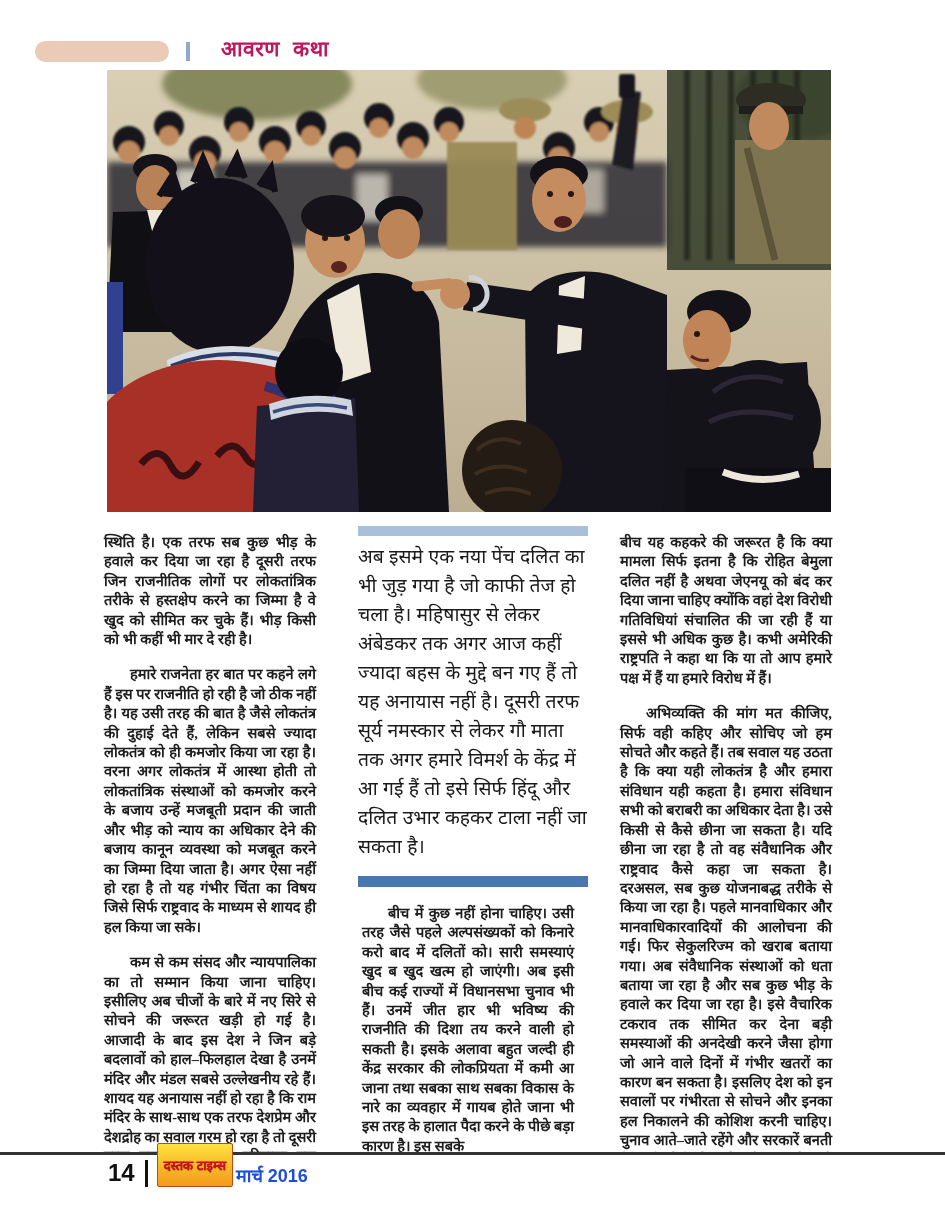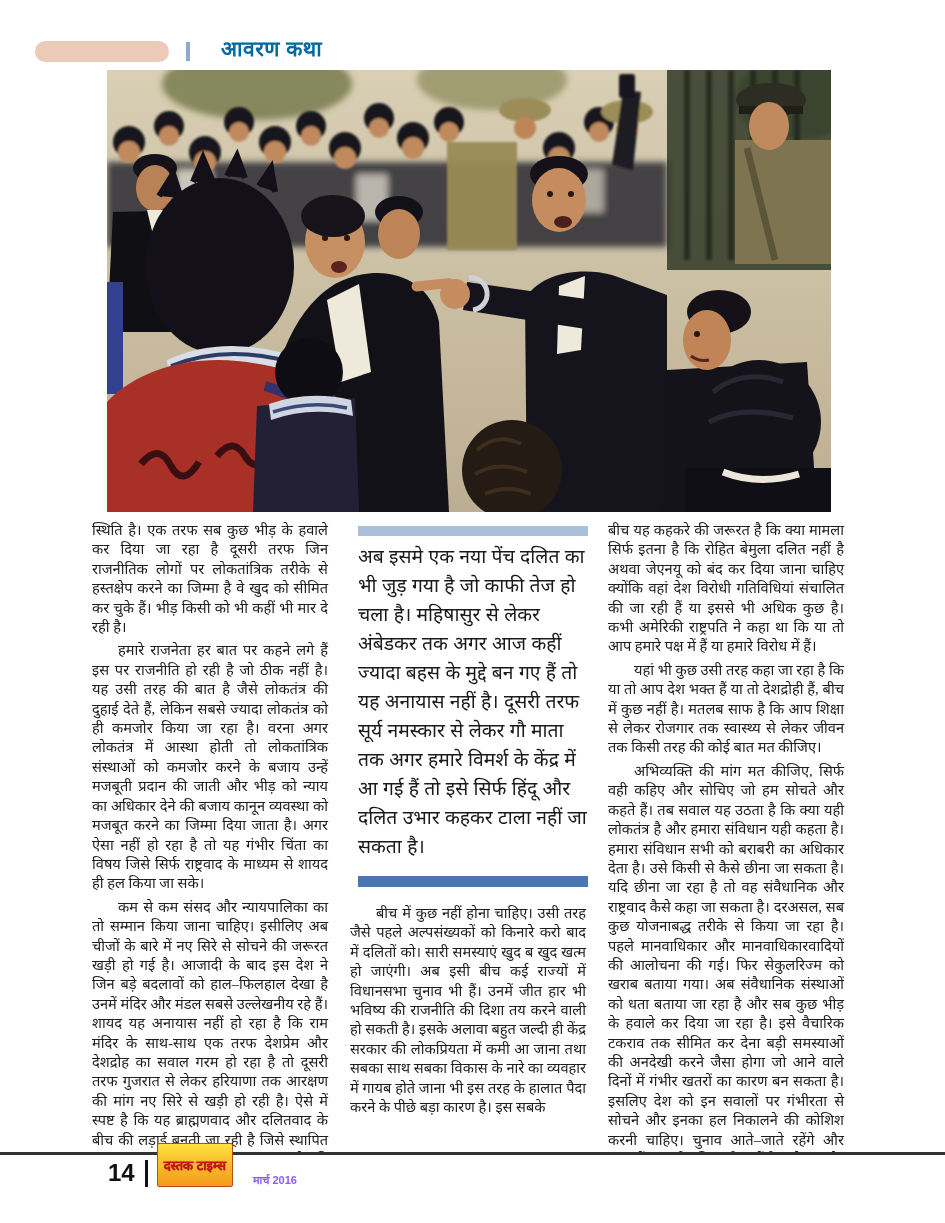--- a/index.html
+++ b/index.html
@@ -3,51 +3,51 @@
 <meta charset="utf-8">
 <style>
   html,body{margin:0;padding:0;background:#ffffff;}
   .page{
     position:relative;width:945px;height:1223px;background:#ffffff;
     font-family:"Liberation Serif","DejaVu Serif",serif;color:#1d1d1d;overflow:hidden;
   }
   
   .masthead-pill{position:absolute;left:35px;top:41px;width:134px;height:21px;border-radius:11px;background:#eccab8;}
   .masthead-vbar{position:absolute;left:186px;top:42px;width:4px;height:19px;background:#8fa9cb;}
-  .section-title{position:absolute;left:221px;top:34px;font-family:Liberation Sans, sans-serif;
-    font-size:21px;font-weight:600;color:#0369a1;letter-spacing:.5px;}
+  .section-title{position:absolute;left:221px;top:34px;font-family:Liberation Mono, monospace;
+    font-size:21px;font-weight:600;color:#be185d;letter-spacing:.5px;}
   
   .photo{position:absolute;left:107px;top:70px;width:724px;height:442px;overflow:hidden;background:#c9bda1;}
   .photo svg{display:block;width:100%;height:100%;}
   
   .col{position:absolute;top:517px;width:244px;height:636px;overflow:hidden;
     font-size:14.6px;line-height:19.4px;text-align:justify;color:#1d1d1d;}
   .col-1{left:88px;}
   .col-2{left:346px;}
   .col-3{left:604px;}
-  .col p{margin:4px;}
+  .col p{margin:16px;font-weight:bold;}
   .col p.indent{text-indent:26px;}
   
   .pullquote{margin:9px 0 17px 12px;width:230px;}
   .pq-bar-top{height:10px;background:#aabfd9;}
   .pq-text{margin-top:6px;font-family:"Liberation Sans","DejaVu Sans",sans-serif;
     font-size:19.3px;line-height:29px;color:#1a1a1a;text-align:left;}
   .pq-bar-bottom{height:11px;background:#4a77b0;margin-top:15px;}
   
   .footer-rule{position:absolute;left:0;top:1152px;width:945px;height:3px;background:#333333;}
   .footer{position:absolute;left:108px;top:1157px;height:30px;display:flex;align-items:flex-end;}
   .page-number{font-family:"Liberation Sans","DejaVu Sans",sans-serif;font-size:24px;font-weight:bold;color:#111;}
   .footer-divider{width:3px;height:27px;background:#111;margin:0 9px 0 10px;}
   .magazine-logo{height:18px;padding:12px 6px;display:flex;align-items:center;
     background:linear-gradient(180deg,#ffe23e 0%,#f8b82b 55%,#f49a1a 100%);
     border:1px solid #b44d10;border-radius:2px;}
   .magazine-logo span{font-family:"Liberation Sans","DejaVu Sans",sans-serif;
     font-size:13px;font-weight:bold;color:#c81414;text-shadow:0 0 1px #7d0d0d;}
-  .issue-date{margin-left:20px;font-family:"Liberation Sans","DejaVu Sans",sans-serif;
-    font-size:11px;font-weight:bold;color:#8b5cf6;}
+  .issue-date{margin-left:3px;font-family:"Liberation Sans","DejaVu Sans",sans-serif;
+    font-size:18px;font-weight:bold;color:#1d4ed8;}
 </style>
 </head>
 <body>
 
 <div class="page">
 
   <div class="masthead-pill"></div>
   <div class="masthead-vbar"></div>
   <div class="section-title">आवरण कथा</div>
 
@@ -206,21 +206,20 @@
     <div class="pullquote">
       <div class="pq-bar-top"></div>
       <div class="pq-text">अब इसमे एक नया पेंच दलित का भी जुड़ गया है जो काफी तेज हो चला है। महिषासुर से लेकर अंबेडकर तक अगर आज कहीं ज्यादा बहस के मुद्दे बन गए हैं तो यह अनायास नहीं है। दूसरी तरफ सूर्य नमस्कार से लेकर गौ माता तक अगर हमारे विमर्श के केंद्र में आ गई हैं तो इसे सिर्फ हिंदू और दलित उभार कहकर टाला नहीं जा सकता है।</div>
       <div class="pq-bar-bottom"></div>
     </div>
     <p class="indent">बीच में कुछ नहीं होना चाहिए। उसी तरह जैसे पहले अल्पसंख्यकों को किनारे करो बाद में दलितों को। सारी समस्याएं खुद ब खुद खत्म हो जाएंगी। अब इसी बीच कई राज्यों में विधानसभा चुनाव भी हैं। उनमें जीत हार भी भविष्य की राजनीति की दिशा तय करने वाली हो सकती है। इसके अलावा बहुत जल्दी ही केंद्र सरकार की लोकप्रियता में कमी आ जाना तथा सबका साथ सबका विकास के नारे का व्यवहार में गायब होते जाना भी इस तरह के हालात पैदा करने के पीछे बड़ा कारण है। इस सबके</p>
   </div>
 
   <div class="col col-3">
     <p>बीच यह कहकरे की जरूरत है कि क्या मामला सिर्फ इतना है कि रोहित बेमुला दलित नहीं है अथवा जेएनयू को बंद कर दिया जाना चाहिए क्योंकि वहां देश विरोधी गतिविधियां संचालित की जा रही हैं या इससे भी अधिक कुछ है। कभी अमेरिकी राष्ट्रपति ने कहा था कि या तो आप हमारे पक्ष में हैं या हमारे विरोध में हैं।</p>
-    <p class="indent">यहां भी कुछ उसी तरह कहा जा रहा है कि या तो आप देश भक्त हैं या तो देशद्रोही हैं, बीच में कुछ नहीं है। मतलब साफ है कि आप शिक्षा से लेकर रोजगार तक स्वास्थ्य से लेकर जीवन तक किसी तरह की कोई बात मत कीजिए।</p>
     <p class="indent"><span>अभिव्यक्ति की मांग मत कीजिए, सिर्फ वही कहिए और सोचिए जो हम सोचते और कहते हैं। तब सवाल यह उठता है कि क्या यही लोकतंत्र है और हमारा संविधान यही कहता है। हमारा संविधान सभी को बराबरी का अधिकार देता है। उसे किसी से कैसे छीना जा सकता है। यदि छीना जा रहा है तो वह संवैधानिक और राष्ट्रवाद कैसे कहा जा सकता है। दरअसल, सब कुछ योजनाबद्ध तरीके से किया जा रहा है। पहले मानवाधिकार और मानवाधिकारवादियों की आलोचना की गई। फिर सेकुलरिज्म को खराब बताया गया। अब संवैधानिक संस्थाओं को धता बताया जा रहा है और सब कुछ भीड़ के हवाले कर दिया जा रहा है। इसे वैचारिक टकराव तक सीमित कर देना बड़ी समस्याओं की अनदेखी करने जैसा होगा जो आने वाले दिनों में गंभीर खतरों का कारण बन सकता है। इसलिए देश को इन सवालों पर गंभीरता से सोचने और इनका हल निकालने की कोशिश करनी चाहिए। चुनाव आते–जाते रहेंगे और सरकारें बनती बिगड़ती रहेंगी। देश और लोकतंत्र रहेगा तो सब कुछ ठीक किया जा सकता है।</span></p>
   </div>
 
   <div class="footer-rule"></div>
   <div class="footer">
     <span class="page-number">14</span>
     <span class="footer-divider"></span>
     <span class="magazine-logo">
       <span>दस्तक टाइम्स</span>
     </span>

